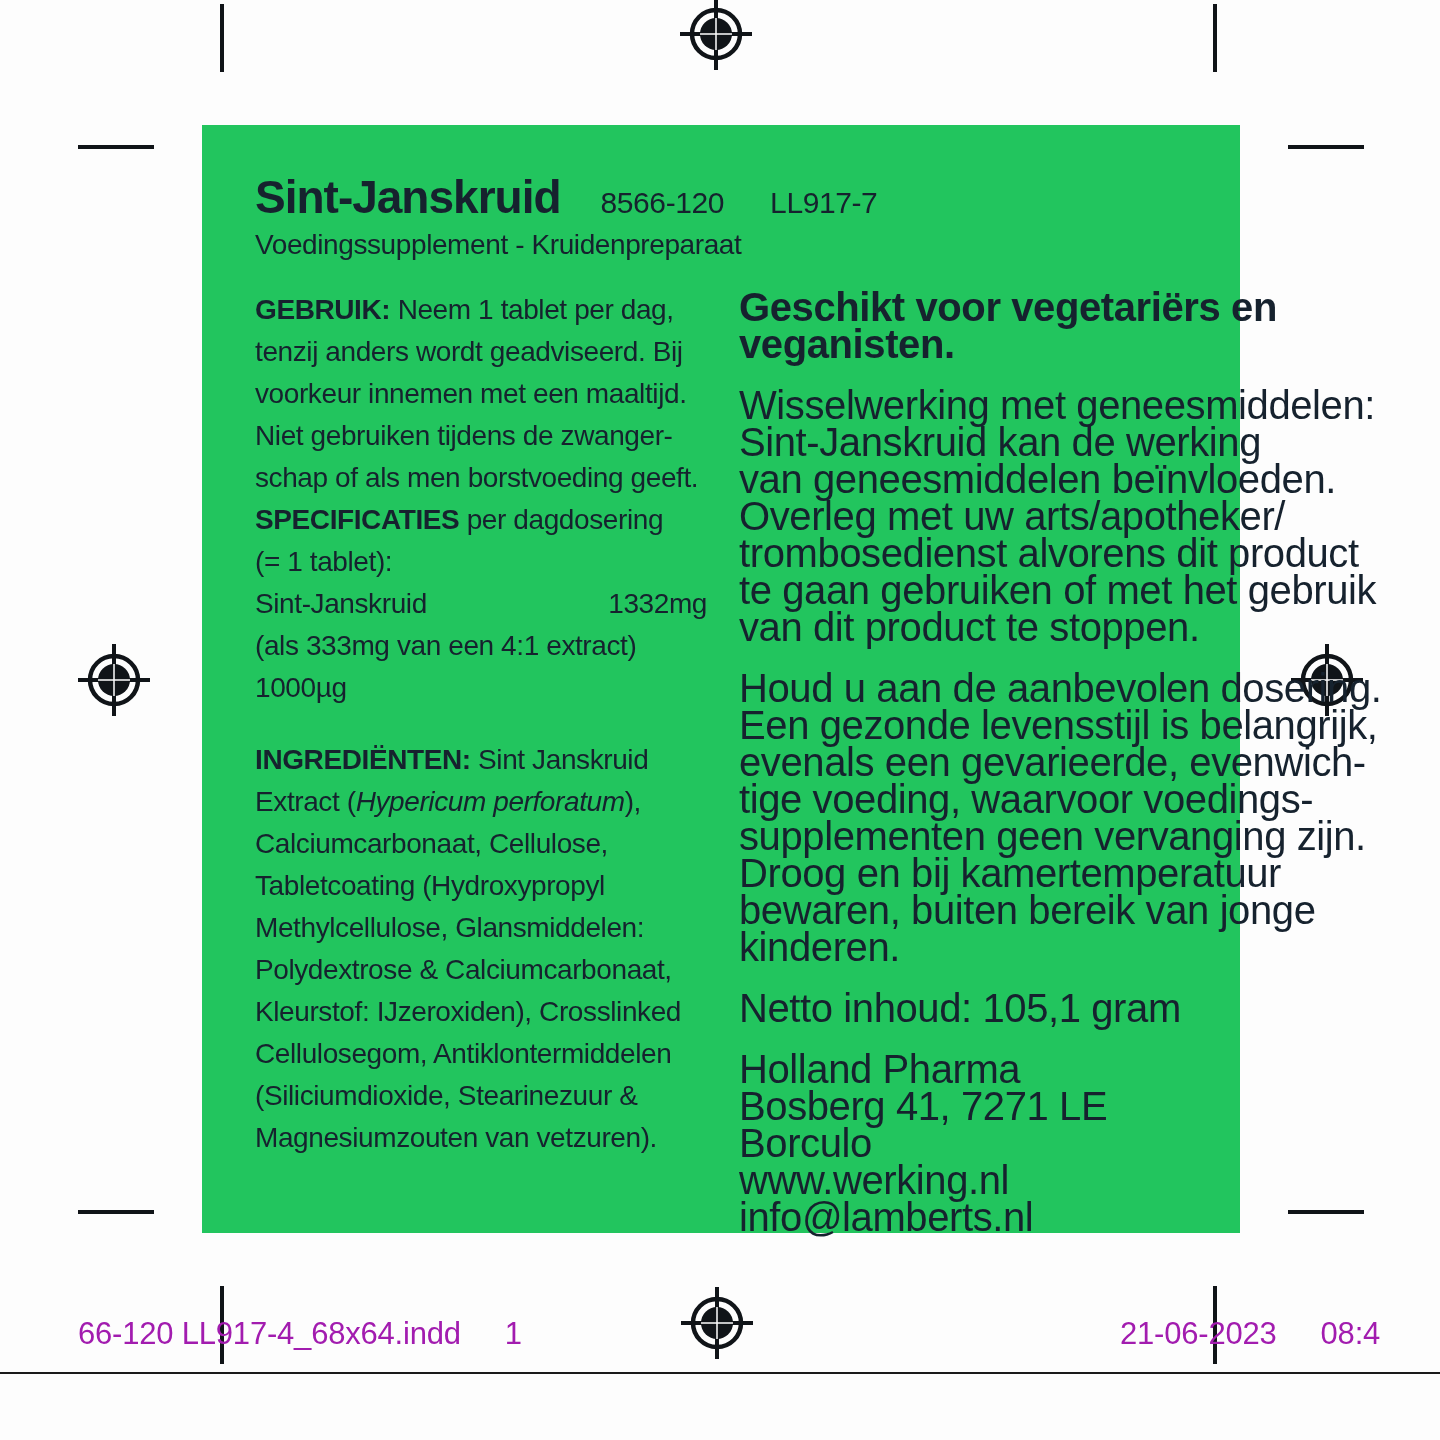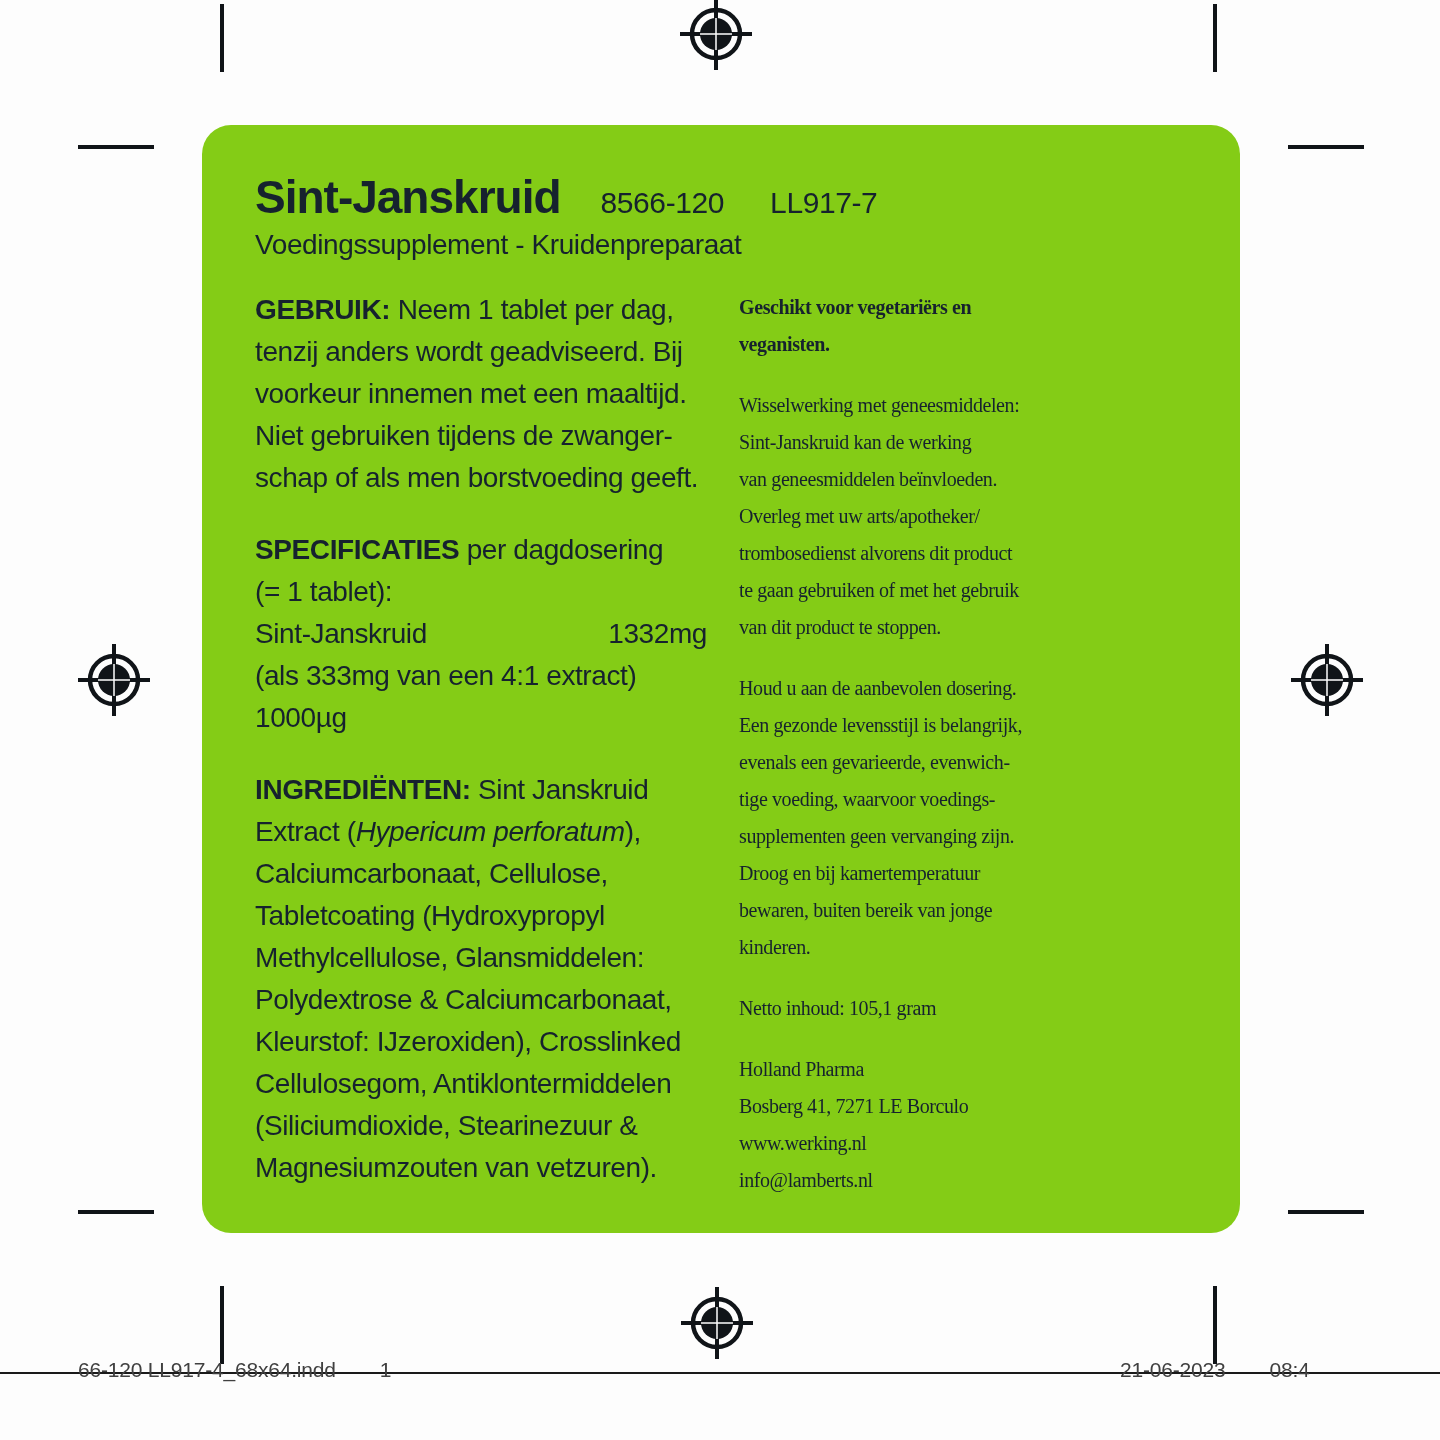--- a/index.html
+++ b/index.html
@@ -9,44 +9,44 @@
   }
   
   .crop{position:absolute;background:#101418;}
   .crop.v{width:4px;height:68px;}
   .crop.vb{width:4px;height:78px;}
   .crop.h{width:76px;height:4px;}
   .regmark{position:absolute;width:72px;height:72px;}
   
   .panel{
     position:absolute;left:202px;top:125px;width:1038px;height:1108px;
-    background:#84cc16;color:#16222e;box-sizing:border-box;
-    padding:46px 0 0 53px;letter-spacing:-0.4px;border-radius:29px;
+    background:#22c55e;color:#16222e;box-sizing:border-box;
+    padding:46px 0 0 53px;letter-spacing:-0.4px;
   }
   .title-row{display:flex;align-items:baseline;}
   .title-row h1{margin:0;font-size:46px;line-height:52px;letter-spacing:-1px;font-weight:700;}
   .code{font-size:30px;margin-left:40px;}
   .code + .code{margin-left:46px;}
   .subtitle{font-size:28px;line-height:40px;margin-top:2px;}
   .columns{display:flex;margin-top:24px;}
   .col{box-sizing:border-box;}
   .col.left{width:452px;margin-right:32px;font-size:28px;line-height:42px;}
-  .col.right{width:465px;font-size:20px;line-height:37px;font-family:Liberation Serif, serif;}
+  .col.right{width:465px;font-size:40px;line-height:37px;}
   .col p{margin:0;}
-  .col.left p + p, .col.left .specs{margin-top:30px;}
+  .col.left p + p, .col.left .specs{}
   .col.left .specs + p{margin-top:30px;}
   .col.right p + p, .col.right .address{margin-top:24px;}
   .pre{white-space:pre;}
   b{font-weight:700;}
   .it{font-style:italic;}
   .specs .srow{display:flex;justify-content:space-between;}
   .b{font-weight:700;}
   
   .slug-rule{position:absolute;left:0;top:1372px;width:1440px;height:2px;background:#1a1a1a;}
-  .slug{position:absolute;top:1358px;font-size:21px;color:#404040;letter-spacing:-0.2px;white-space:pre;}
+  .slug{position:absolute;top:1316px;font-size:31px;color:#a21caf;letter-spacing:-0.2px;white-space:pre;}
   .slug-left{left:78px;}
   .slug-right{left:1120px;}
   .slug .gap{display:inline-block;width:44px;}
 </style>
 </head>
 <body>
 
 <div class="sheet">
 
   <div class="crop v" style="left:220px;top:4px;"></div>

